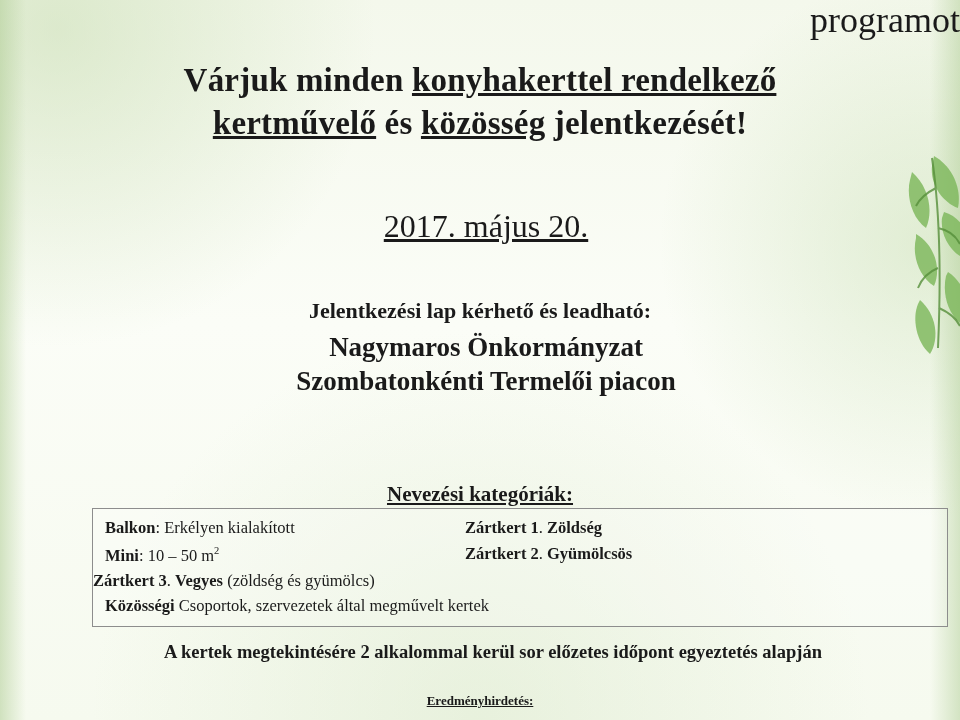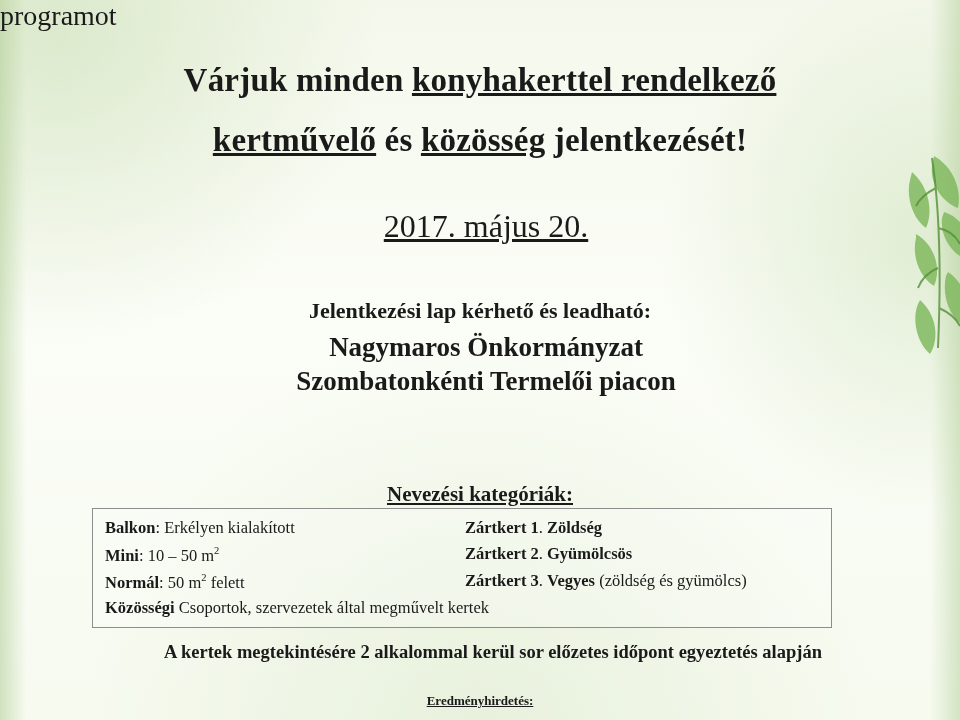--- a/index.html
+++ b/index.html
@@ -65,33 +65,33 @@
     height: 720px;
   }
   .line {
     text-align: center;
     line-height: 1.15;
   }
   .top-partial {
     position: absolute;
     top: 0px;
     left: 0; right: 0;
-    font-size: 28px;
+    font-size: 36px;
     font-weight: 400;
-    text-align: left;
+    text-align: right;
   }
   .headline {
     position: absolute;
     top: 62px;
     left: 0; right: 0;
     font-size: 33px;
     font-weight: 700;
     letter-spacing: 0.2px;
   }
-  .headline .l2 { margin-top: 22px; }
+  .headline .l2 { margin-top: 5px; }
   u { text-decoration: underline; text-underline-offset: 2px; }
 
   .deadline-label {
     position: absolute;
     top: 176px;
     left: 0; right: 0;
     font-size: 22px;
     font-weight: 700;
   }
   .deadline-date {
@@ -126,21 +126,21 @@
     left: 0; right: 0;
     font-size: 21px;
     font-weight: 700;
   }
   .cat-label span { text-decoration: underline; font-family: Liberation Serif, serif; }
 
   .cat-box {
     position: absolute;
     top: 508px;
     left: 92px;
-    width: 740px;
+    width: 856px;
     border: 1px solid #8d8d8d;
     box-sizing: border-box;
     padding: 7px 0 6px 0;
     background: rgba(255,255,255,0.22);
   }
   .cat-row {
     display: flex;
     font-size: 16.5px;
     line-height: 1.0;
     padding: 4px 0 5px 0;
@@ -248,23 +248,20 @@
     <div class="cat-row">
       <div class="cat-col-a">
         <b>Mini</b><span>: </span><span>10 – 50 m</span><sup>2</sup>
       </div>
       <div class="cat-col-b">
         <b>Zártkert 2</b><span>.  </span><b>Gyümölcsös</b>
       </div>
     </div>
 
     <div class="cat-row">
-      <div class="cat-col-a">
-        <b>Normál</b><span>: </span><span>50 m</span><sup>2</sup><span> felett</span>
-      </div>
       <div class="cat-col-b">
         <b>Zártkert 3</b><span>.  </span><b>Vegyes</b><span> (zöldség és gyümölcs)</span>
       </div>
     </div>
 
     <div class="cat-row">
       <div class="cat-col-a" style="width:auto">
         <b>Közösségi</b><span>  </span><span>Csoportok, szervezetek által megművelt kertek</span>
       </div>
     </div>

